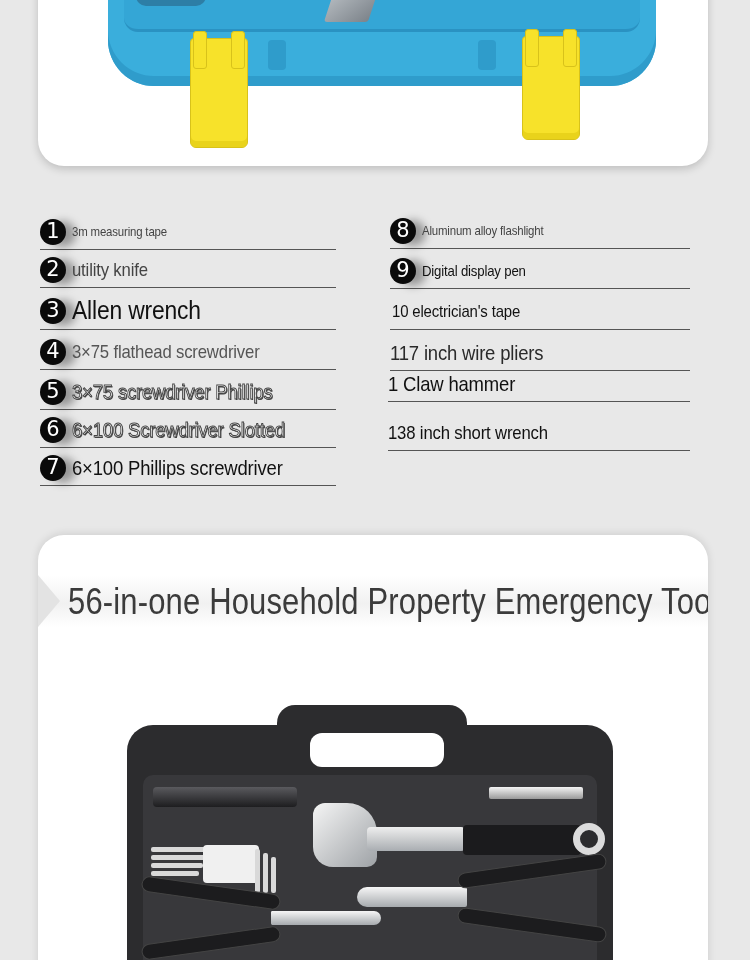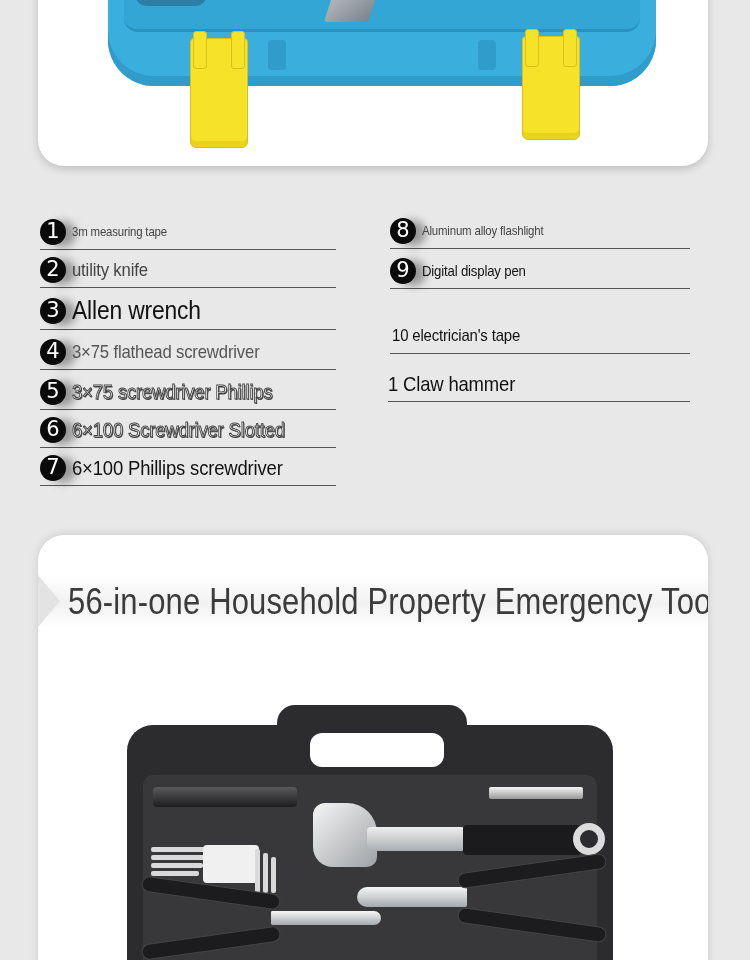--- a/index.html
+++ b/index.html
@@ -168,25 +168,31 @@
   </div>
 
   <div class="part" style="left:390px; top:13px; width:300px;">
     <span class="badge">8</span>
     <span class="part-label sz-xs">Aluminum alloy flashlight</span>
   </div>
   <div class="part" style="left:390px; top:53px; width:300px;">
     <span class="badge">9</span>
     <span class="part-label sz-s dark">Digital display pen</span>
   </div>
-  <div class="part" style="left:390px; top:94px; width:300px;margin-top:24px;">
+  <div class="part" style="left:390px; top:94px; width:300px;">
     <span class="part-label sz-s dark" style="margin-left:2px; font-size:17px">10 electrician's tape</span>
+  </div>
+  <div class="part" style="left:390px; top:135px; width:300px;">
+    <span class="part-label sz-l" style="margin-left:0">117 inch wire pliers</span>
   </div>
   <div class="part" style="left:388px; top:166px; width:302px;">
     <span class="part-label sz-l dark" style="margin-left:0">1 Claw hammer</span>
+  </div>
+  <div class="part" style="left:388px; top:215px; width:302px;">
+    <span class="part-label sz-m dark" style="margin-left:0">138 inch short wrench</span>
   </div>
 </div>
 
 <div class="card-bottom">
   <div class="title-band"></div>
   <div class="card-title">56-in-one Household Property Emergency Tool Set</div>
 
   <div class="toolbox">
     <div class="tb-handle-top"></div>
     <div class="tb-handle-hole"></div>

